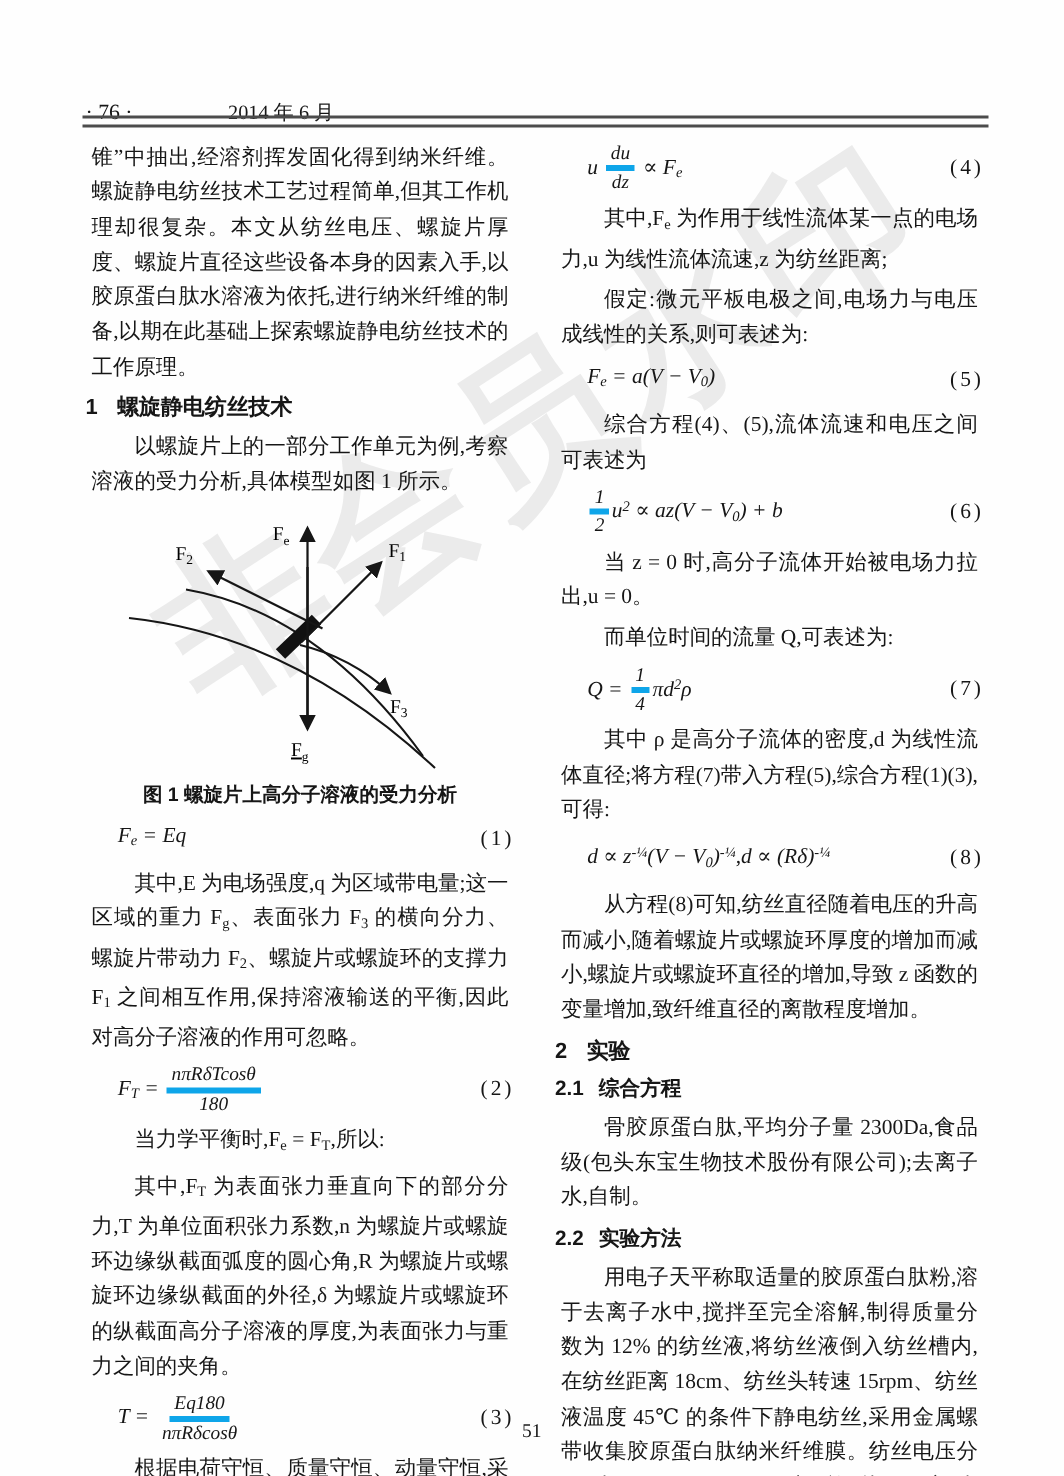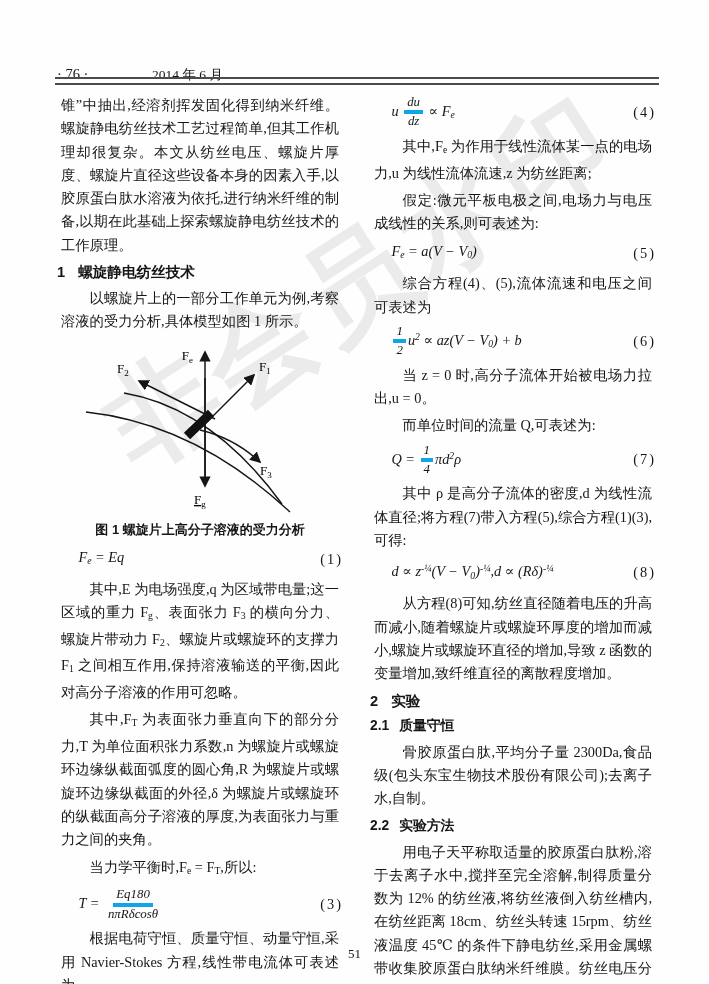--- a/index.html
+++ b/index.html
@@ -92,23 +92,30 @@
         <p class="figcap">图 1  螺旋片上高分子溶液的受力分析</p>
       </div>
 
       <div class="eq">
         <span class="eq-body">F<sub>e</sub> = Eq</span>
         <span class="eq-tag">(1)</span>
       </div>
 
       <p>其中,E 为电场强度,q 为区域带电量;这一区域的重力 F<sub>g</sub>、表面张力 F<sub>3</sub> 的横向分力、螺旋片带动力 F<sub>2</sub>、螺旋片或螺旋环的支撑力 F<sub>1</sub> 之间相互作用,保持溶液输送的平衡,因此对高分子溶液的作用可忽略。</p>
 
+      <div class="eq">
+        <span class="eq-body">F<sub>T</sub> = <span class="frac">
+              <span class="fnum">nπRδTcosθ</span>
+              <span class="fden">180</span>
+            </span></span>
+        <span class="eq-tag">(2)</span>
+      </div>
 
+      <p>当力学平衡时,F<sub>e</sub> = F<sub>T</sub>,所以:</p>
       <p>其中,F<sub>T</sub> 为表面张力垂直向下的部分分力,T 为单位面积张力系数,n 为螺旋片或螺旋环边缘纵截面弧度的圆心角,R 为螺旋片或螺旋环边缘纵截面的外径,δ 为螺旋片或螺旋环的纵截面高分子溶液的厚度,为表面张力与重力之间的夹角。</p>
-      <p>当力学平衡时,F<sub>e</sub> = F<sub>T</sub>,所以:</p>
 
       <div class="eq">
         <span class="eq-body">T = <span class="frac">
               <span class="fnum">Eq180</span>
               <span class="fden">nπRδcosθ</span>
             </span></span>
         <span class="eq-tag">(3)</span>
       </div>
 
       <p>根据电荷守恒、质量守恒、动量守恒,采用 Navier-Stokes 方程,线性带电流体可表述为</p>
@@ -160,21 +167,21 @@
         <span class="eq-tag">(8)</span>
       </div>
 
       <p>从方程(8)可知,纺丝直径随着电压的升高而减小,随着螺旋片或螺旋环厚度的增加而减小,螺旋片或螺旋环直径的增加,导致 z 函数的变量增加,致纤维直径的离散程度增加。</p>
 
       <div class="sec">
         <span class="snum">2</span><span>实验</span>
       </div>
 
       <div class="subsec">
-        <span class="snum">2.1</span><span>质量守恒</span>
+        <span class="snum">2.1</span><span>综合方程</span>
       </div>
 
       <p>骨胶原蛋白肽,平均分子量 2300Da,食品级(包头东宝生物技术股份有限公司);去离子水,自制。</p>
 
       <div class="subsec">
         <span class="snum">2.2</span><span>实验方法</span>
       </div>
 
       <p>用电子天平称取适量的胶原蛋白肽粉,溶于去离子水中,搅拌至完全溶解,制得质量分数为 12% 的纺丝液,将纺丝液倒入纺丝槽内,在纺丝距离 18cm、纺丝头转速 15rpm、纺丝液温度 45℃ 的条件下静电纺丝,采用金属螺带收集胶原蛋白肽纳米纤维膜。纺丝电压分别为 60kv,75kv,90kv,螺旋片厚度为 1.5mm,3mm,5mm,螺旋片直径为 10cm,8cm,5cm。采用日本日立公司生产的 S-4800 型扫描电镜(SEM)</p>
     </div>

